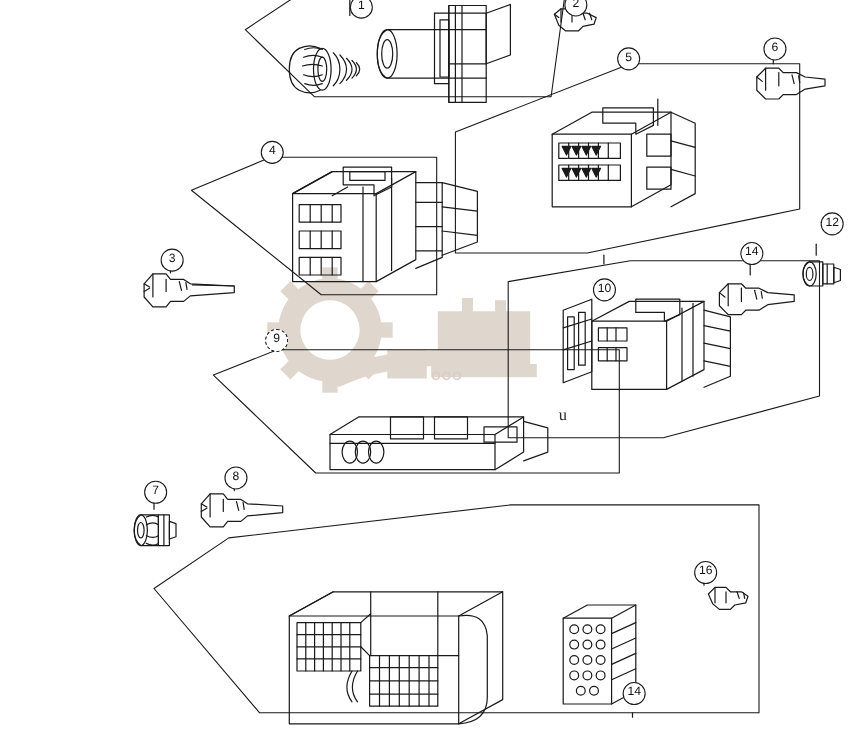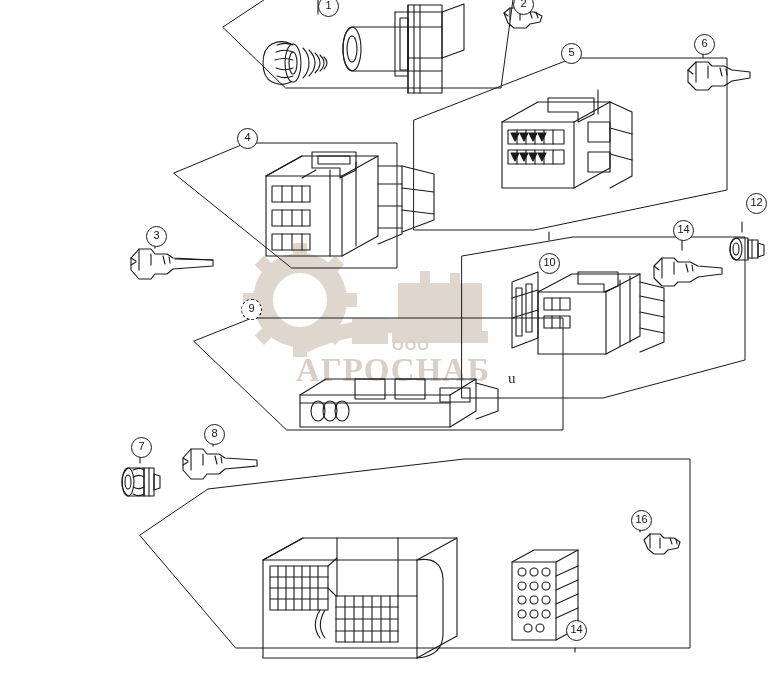--- a/index.html
+++ b/index.html
@@ -56,21 +56,21 @@
     letter-spacing: 1px;
     color: #d9cfc4;
     z-index: 3;
   }
   .wm-ooo {
     position: absolute;
     left: 392px;
     top: 336px;
     font-family: "Liberation Sans", sans-serif;
     font-weight: bold;
-    font-size: 15px;
+    font-size: 11px;
     letter-spacing: 1px;
     color: #d9cfc4;
     z-index: 3;
   }
   .stray-u {
     position: absolute;
     left: 508px;
     top: 370px;
     font-family: "Liberation Serif", serif;
     font-size: 15px;
@@ -97,21 +97,20 @@
         <rect x="258" y="329" width="13" height="13" transform="rotate(45 264 335)"></rect>
         <rect x="329" y="329" width="13" height="13" transform="rotate(45 335 335)"></rect>
       </g>
 
       <path d="M398 283 h22 v-12 h10 v12 h20 v-10 h10 v10 h22 v48 h-84 z"></path>
       <path d="M392 331 h96 v12 h-96 z"></path>
       <path d="M352 318 h36 v26 h-36 z"></path>
       <path d="M300 340 c30 -18 70 -22 118 -22 v14 c-44 0 -82 6 -110 20 z"></path>
     </g>
   </svg>
-  <div class="wm-text">АГРОСНАБ</div>
   <div class="wm-ooo">ООО</div>
   <div class="stray-u">u</div>
 
   <svg class="layer" viewBox="0 0 781 681" style="z-index:4">
     <g fill="none" stroke="#1a1a1a" stroke-width="1.1" stroke-linejoin="round" stroke-linecap="round">
 
       <g>
         <path d="M223 27 L309 -30 L517 -30 L501 88 L286 88 Z" stroke-width="1"></path>
         <line x1="318" y1="14" x2="318" y2="-4"></line>
       </g>

